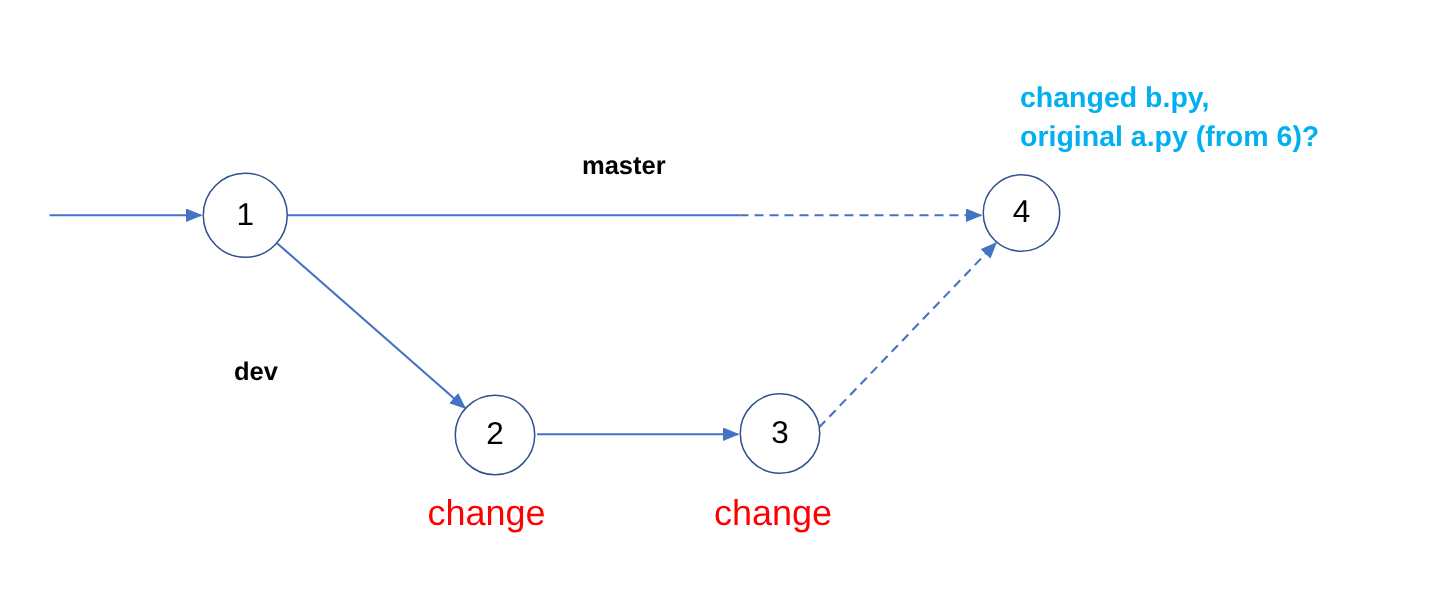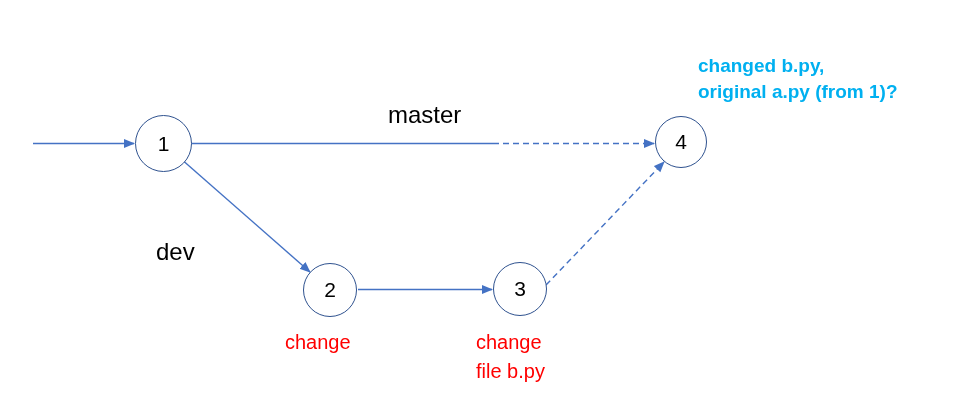--- a/index.html
+++ b/index.html
@@ -39,27 +39,28 @@
     background: var(--color-node_fill, #ffffff);
     color: var(--color-node_text, #000000);
     display: flex;
     align-items: center;
     justify-content: center;
     font-size: 21px;
   }
   .branch-label {
     position: absolute;
     color: var(--color-branch_label_text, #000000);
-    font-size: 24px;
+    font-size: 17px;
     white-space: nowrap;
+    font-weight: bold;
   }
   .note {
     position: absolute;
     color: var(--color-note_text, #FF0000);
-    font-size: 20px;
+    font-size: 24px;
     line-height: 29px;
     white-space: nowrap;
   }
   .annotation {
     position: absolute;
     color: var(--color-annotation_text, #00B0F0);
     font-size: 19px;
     font-weight: 700;
     line-height: 26px;
     white-space: nowrap;
@@ -96,21 +97,20 @@
   <div class="node" style="left:655px; top:116px; width:52px; height:52px;">4</div>
 
   <div class="branch-label" style="left:388px; top:101px;">master</div>
   <div class="branch-label" style="left:156px; top:238px;">dev</div>
 
   <div class="note" style="left:285px; top:328px;">
     <div>change</div>
   </div>
   <div class="note" style="left:476px; top:328px;">
     <div>change</div>
-    <div>file b.py</div>
   </div>
 
-  <div class="annotation" style="left:698px; top:53px;">
+  <div class="annotation" style="left:680px; top:53px;">
     <div>changed b.py,</div>
-    <div>original a.py (from 1)?</div>
+    <div>original a.py (from 6)?</div>
   </div>
 
 </div>
 
 </body></html>

